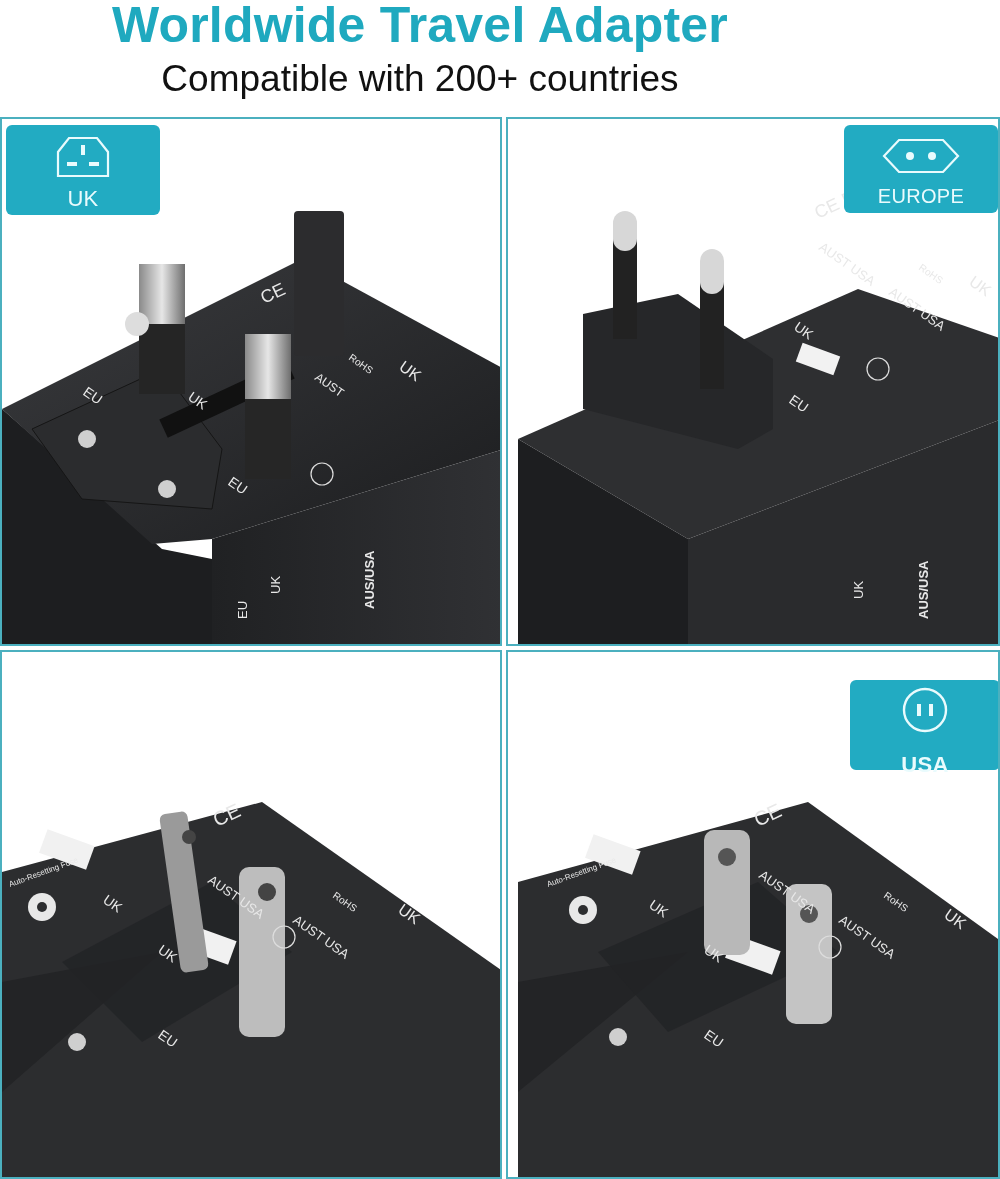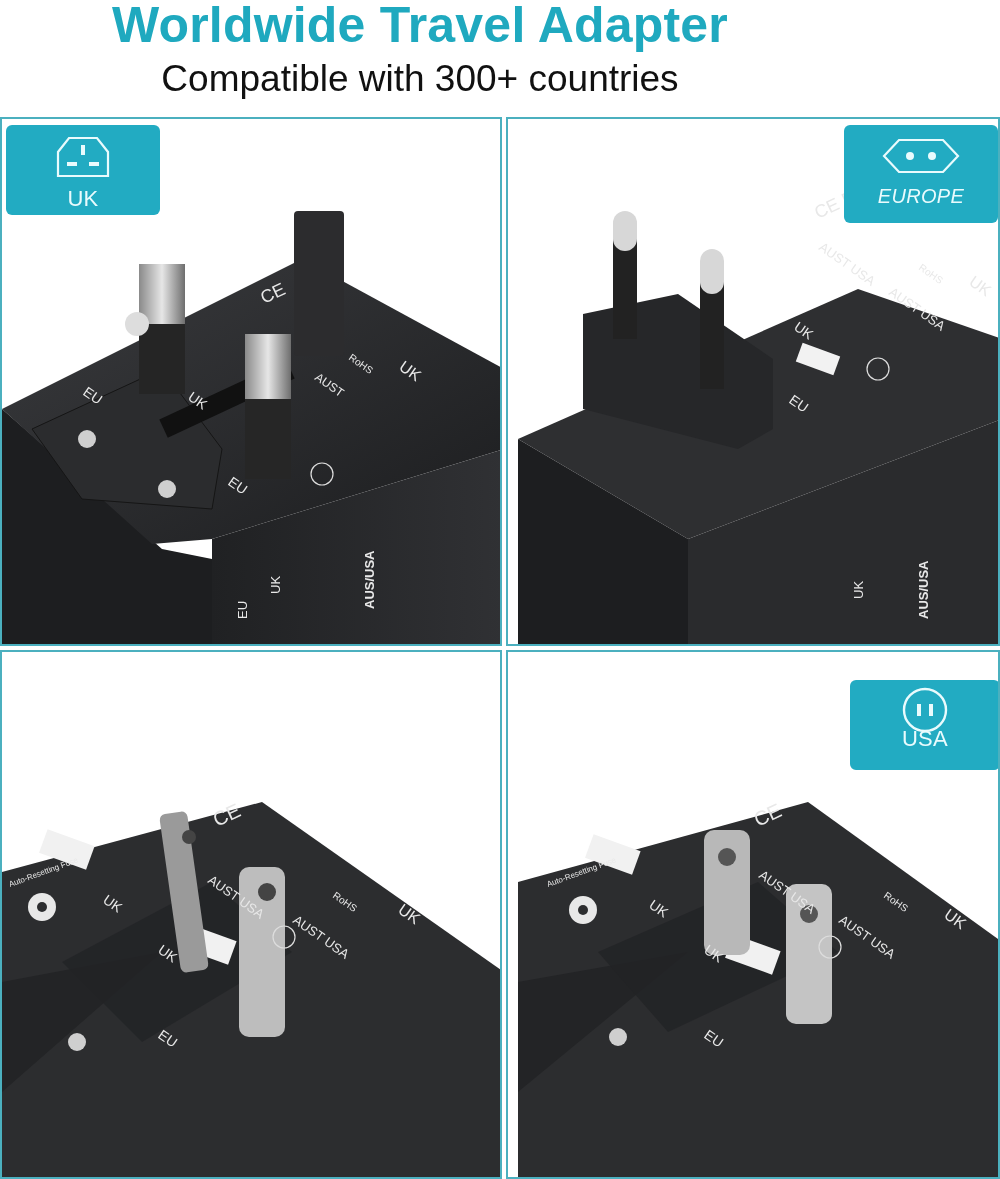--- a/index.html
+++ b/index.html
@@ -16,39 +16,39 @@
   .p-aus { left: 0; top: 650px; width: 502px; height: 529px; }
   .p-usa { left: 506px; top: 650px; width: 494px; height: 529px; }
 
   .badge { position: absolute; background: #22abc2; border-radius: 6px; color: #e9fbfd; text-align: center; }
   .badge .lbl { position: absolute; left: 0; right: 0; font-size: 22px; letter-spacing: 0.3px; }
   .badge svg { position: absolute; left: 50%; transform: translateX(-50%); }
 
   .p-uk .badge { left: 4px; top: 6px; width: 154px; height: 90px; }
   .p-uk .badge svg { top: 10px; }
   .p-uk .badge .lbl { top: 61px; }
-  .p-eu .badge { left: 336px; top: 6px; width: 154px; height: 98px; font-style: italic; }
+  .p-eu .badge { left: 336px; top: 6px; width: 154px; height: 88px; }
   .p-eu .badge svg { top: 12px; }
   .p-eu .badge .lbl { top: 60px; font-size: 20px; }
   .p-aus .badge { left: 0; top: 28px; width: 154px; height: 90px; }
   .p-aus .badge svg { top: 6px; }
   .p-aus .badge .lbl { top: 57px; }
   .p-usa .badge { left: 342px; top: 28px; width: 150px; height: 90px; }
   .p-usa .badge svg { top: 6px; }
-  .p-usa .badge .lbl { top: 46px; }
+  .p-usa .badge .lbl { top: 72px; font-weight: bold; }
 
   .device { position: absolute; left: 0; top: 0; }
   .dev-text { font-family: "Liberation Sans", sans-serif; fill: #e8e8e8; }
 </style>
 </head>
 <body>
 
 <div class="header">
   <div class="title">Worldwide Travel Adapter</div>
-  <div class="subtitle">Compatible with 300+ countries</div>
+  <div class="subtitle">Compatible with 200+ countries</div>
 </div>
 
 <div class="panel p-uk">
   <svg class="device" width="502" height="529" viewBox="0 0 502 529">
     <defs>
       <linearGradient id="bodyG" x1="0" y1="0" x2="1" y2="1">
         <stop offset="0" stop-color="#3a3b3e"></stop>
           <stop offset="1" stop-color="#1c1d1f"></stop>
       </linearGradient>
       <linearGradient id="sideG" x1="0" y1="0" x2="1" y2="0">

